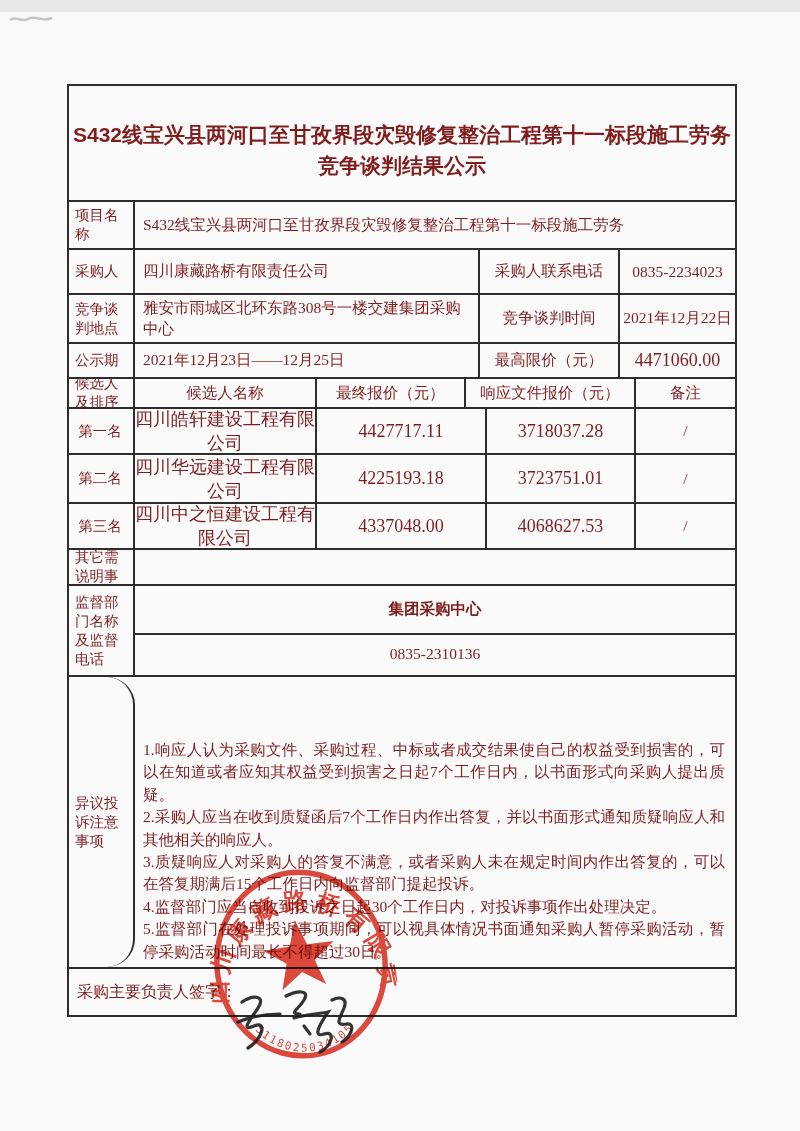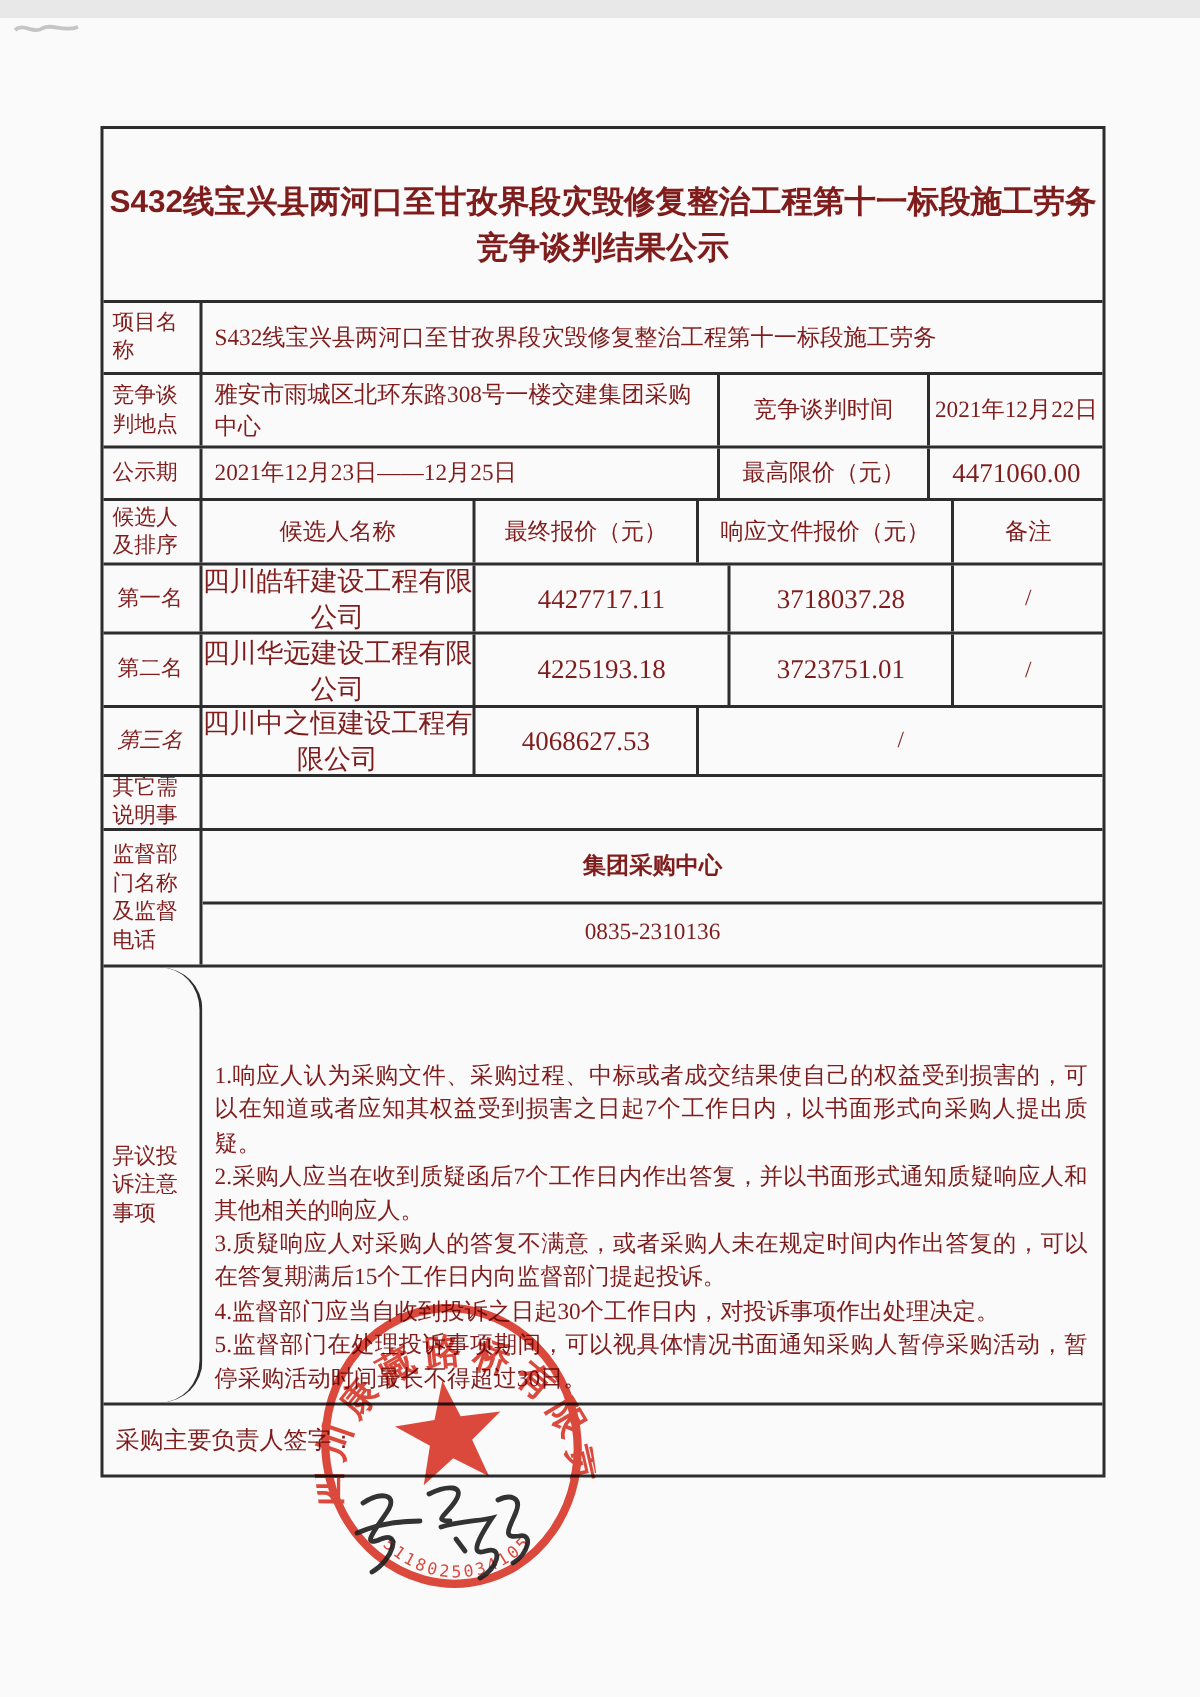--- a/index.html
+++ b/index.html
@@ -31,21 +31,21 @@
   .r-title { height:116px; align-items:center; }
   .title-cell {
     width:100%; display:flex; flex-direction:column; justify-content:center;
     text-align:center; font-family:"Liberation Sans","DejaVu Sans",sans-serif;
     font-weight:bold; font-size:21px; line-height:31px; padding-top:14px; box-sizing:border-box;
   }
   .r1 { height:48px; }
   .r2 { height:45px; }
   .r3 { height:49px; }
   .r4 { height:35px; }
-  .rh { height:43px; }
+  .rh { height:30px; }
   .rc1 { height:46px; } .rc2 { height:49px; } .rc3 { height:46px; }
   .r-other { height:36px; }
   .r-superv { height:91px; }
   .r-objection { height:292px; }
   .r-sign { height:46px; }
 
   .w-val { width:345px; flex:none; }
   .w-lab2 { width:140px; flex:none; }
   .w-val2 { flex:1; }
 
@@ -95,20 +95,26 @@
         <div>S432线宝兴县两河口至甘孜界段灾毁修复整治工程第十一标段施工劳务</div>
         <div>竞争谈判结果公示</div>
       </div>
     </div>
 
     <div class="row r1">
       <div class="cell lab">项目名称</div>
       <div class="cell lft fs15" style="flex:1;">S432线宝兴县两河口至甘孜界段灾毁修复整治工程第十一标段施工劳务</div>
     </div>
 
+    <div class="row r2">
+      <div class="cell lab">采购人</div>
+      <div class="cell lft fs15 w-val">四川康藏路桥有限责任公司</div>
+      <div class="cell ctr fs15 w-lab2">采购人联系电话</div>
+      <div class="cell ctr fs15 w-val2">0835-2234023</div>
+    </div>
 
     <div class="row r3">
       <div class="cell lab">竞争谈判地点</div>
       <div class="cell lft fs15 w-val">雅安市雨城区北环东路308号一楼交建集团采购中心</div>
       <div class="cell ctr fs15 w-lab2">竞争谈判时间</div>
       <div class="cell ctr fs15 w-val2">2021年12月22日</div>
     </div>
 
     <div class="row r4">
       <div class="cell lab">公示期</div>
@@ -133,22 +139,23 @@
       <div class="cell ctr fs15 cw-rem">/</div>
     </div>
     <div class="row rc2">
       <div class="cell lab ctr" style="justify-content:center;padding-left:2px;">第二名</div>
       <div class="cell ctr fs14 cw-name">四川华远建设工程有限公司</div>
       <div class="cell ctr fs14 cw-resp">4225193.18</div>
       <div class="cell ctr fs14 cw-fin">3723751.01</div>
       <div class="cell ctr fs15 cw-rem">/</div>
     </div>
     <div class="row rc3">
-      <div class="cell lab ctr" style="justify-content:center;padding-left:2px;font-style:italic;">第三名</div>
+      <div class="cell lab ctr" style="justify-content:center;padding-left:2px;">第三名</div>
       <div class="cell ctr fs14 cw-name">四川中之恒建设工程有限公司</div>
+      <div class="cell ctr fs14 cw-resp">4337048.00</div>
       <div class="cell ctr fs14 cw-fin">4068627.53</div>
       <div class="cell ctr fs15 cw-rem">/</div>
     </div>
 
     <div class="row r-other">
       <div class="cell lab">其它需说明事</div>
       <div class="cell lft fs15" style="flex:1;"></div>
     </div>
 
     <div class="row r-superv">

